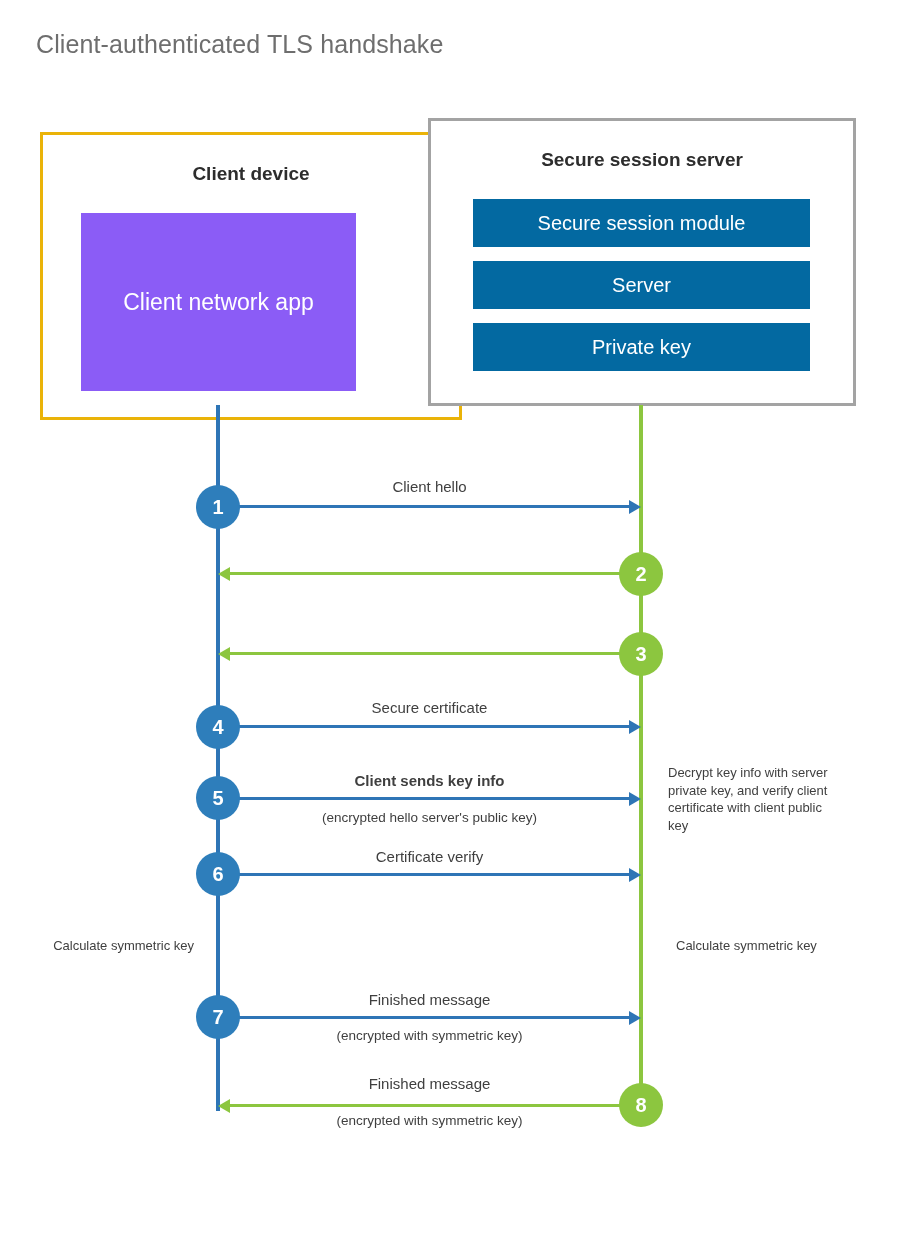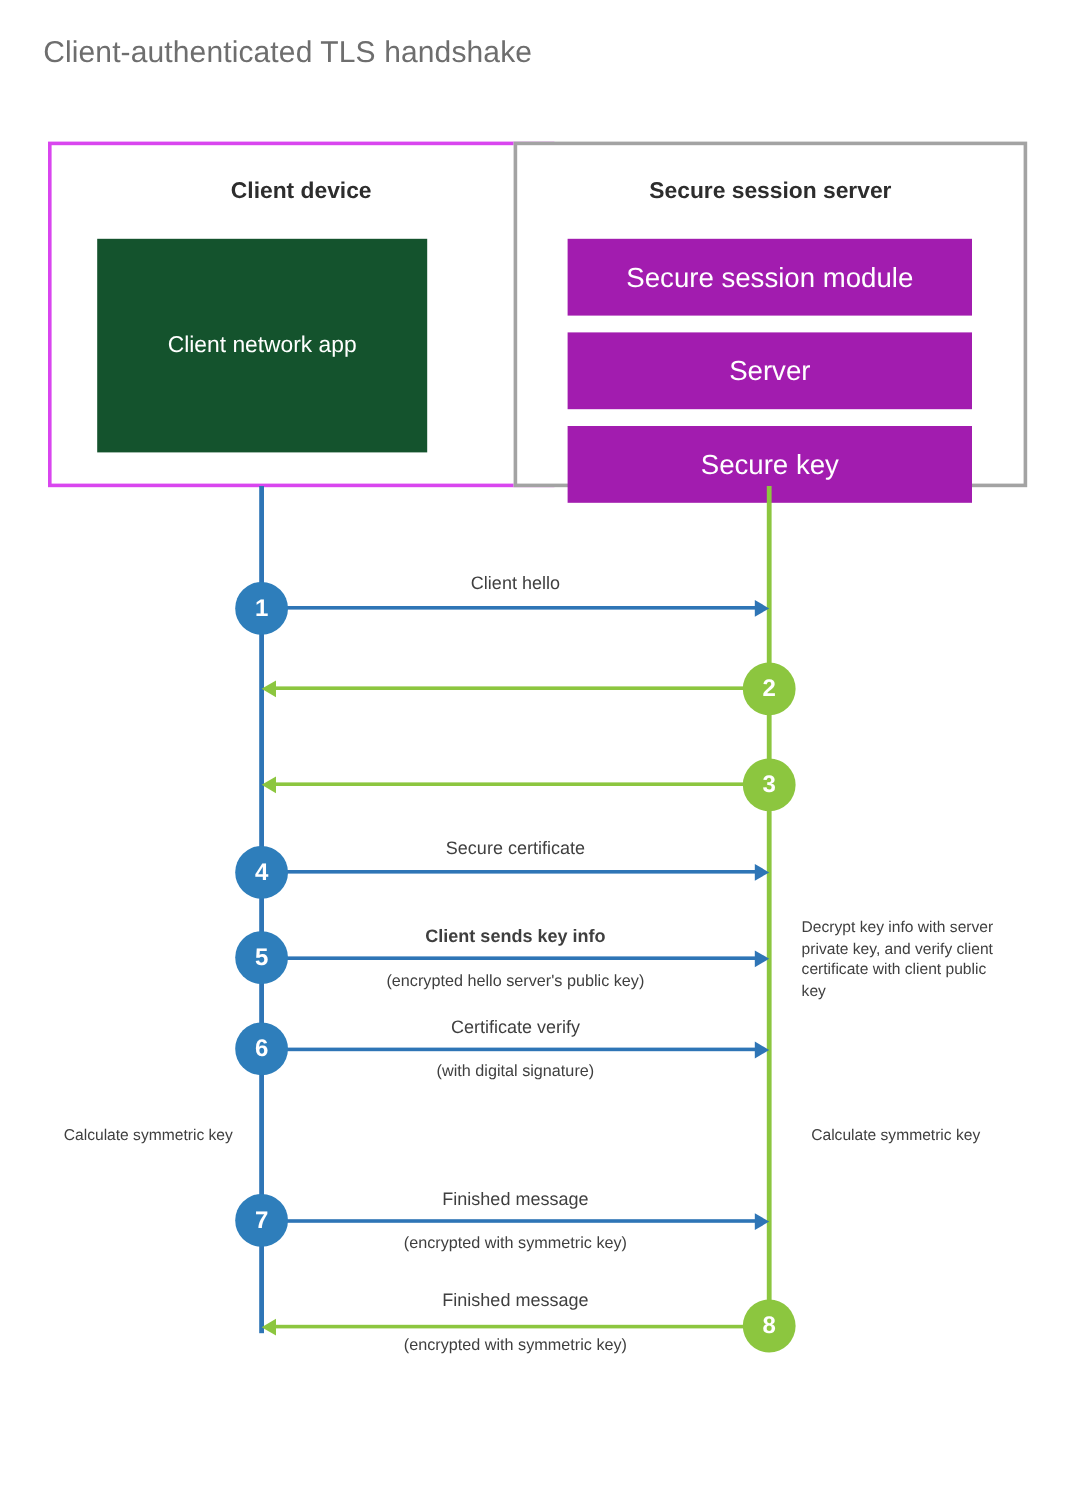--- a/index.html
+++ b/index.html
@@ -33,24 +33,24 @@
   }
 
   
   .actor-box {
     position: absolute;
     box-sizing: border-box;
     background: #ffffff;
   }
   .actor-box.client {
     left: 40px;
-    top: 118px;
+    top: 132px;
     width: 422px;
     height: 288px;
-    border: 3px solid #d946ef;
+    border: 3px solid #eab308;
   }
   .actor-box.server {
     left: 428px;
     top: 118px;
     width: 428px;
     height: 288px;
     border: 3px solid #a3a3a3;
   }
   .actor-title {
     position: absolute;
@@ -63,44 +63,44 @@
     color: #2d2d2d;
   }
 
   
   .client-app {
     position: absolute;
     left: 38px;
     top: 78px;
     width: 275px;
     height: 178px;
-    background: #14532d;
+    background: #8b5cf6;
     color: #ffffff;
-    font-size: 19px;
+    font-size: 23px;
     line-height: 28px;
     display: flex;
     align-items: center;
     justify-content: center;
     text-align: center;
     padding: 0 27px;
     box-sizing: border-box;
   }
 
   
   .server-bars {
     position: absolute;
     left: 42px;
     top: 78px;
     width: 337px;
   }
   .server-bar {
-    height: 64px;
-    background: #a21caf;
+    height: 48px;
+    background: #0369a1;
     color: #ffffff;
-    font-size: 23px;
+    font-size: 20px;
     display: flex;
     align-items: center;
     justify-content: center;
     margin-bottom: 14px;
   }
   .server-bar:last-child { margin-bottom: 0; }
 
   
   .lifeline {
     position: absolute;
@@ -187,21 +187,21 @@
   <div class="actor-box client">
     <div class="actor-title">Client device</div>
     <div class="client-app">Client network app</div>
   </div>
 
   <div class="actor-box server">
     <div class="actor-title">Secure session server</div>
     <div class="server-bars">
       <div class="server-bar">Secure session module</div>
       <div class="server-bar">Server</div>
-      <div class="server-bar">Secure key</div>
+      <div class="server-bar">Private key</div>
     </div>
   </div>
 
   <div class="lifeline client-line"></div>
   <div class="lifeline server-line"></div>
 
   <div class="msg-label" style="left:218px; top:478px; width:423px;">Client hello</div>
   <div class="arrow blue" style="left:218px; top:505px; width:412px;">
     <span class="head right"></span>
   </div>
@@ -227,21 +227,20 @@
   <div class="arrow blue" style="left:218px; top:797px; width:412px;">
     <span class="head right"></span>
   </div>
   <div class="msg-sub" style="left:218px; top:810px; width:423px;">(encrypted hello server's public key)</div>
   <div class="step-circle blue" style="left:196px; top:776px;">5</div>
 
   <div class="msg-label" style="left:218px; top:848px; width:423px;">Certificate verify</div>
   <div class="arrow blue" style="left:218px; top:873px; width:412px;">
     <span class="head right"></span>
   </div>
-  <div class="msg-sub" style="left:218px; top:885px; width:423px;">(with digital signature)</div>
   <div class="step-circle blue" style="left:196px; top:852px;">6</div>
 
   <div class="msg-label" style="left:218px; top:991px; width:423px;">Finished message</div>
   <div class="arrow blue" style="left:218px; top:1016px; width:412px;">
     <span class="head right"></span>
   </div>
   <div class="msg-sub" style="left:218px; top:1028px; width:423px;">(encrypted with symmetric key)</div>
   <div class="step-circle blue" style="left:196px; top:995px;">7</div>
 
   <div class="msg-label" style="left:218px; top:1075px; width:423px;">Finished message</div>

